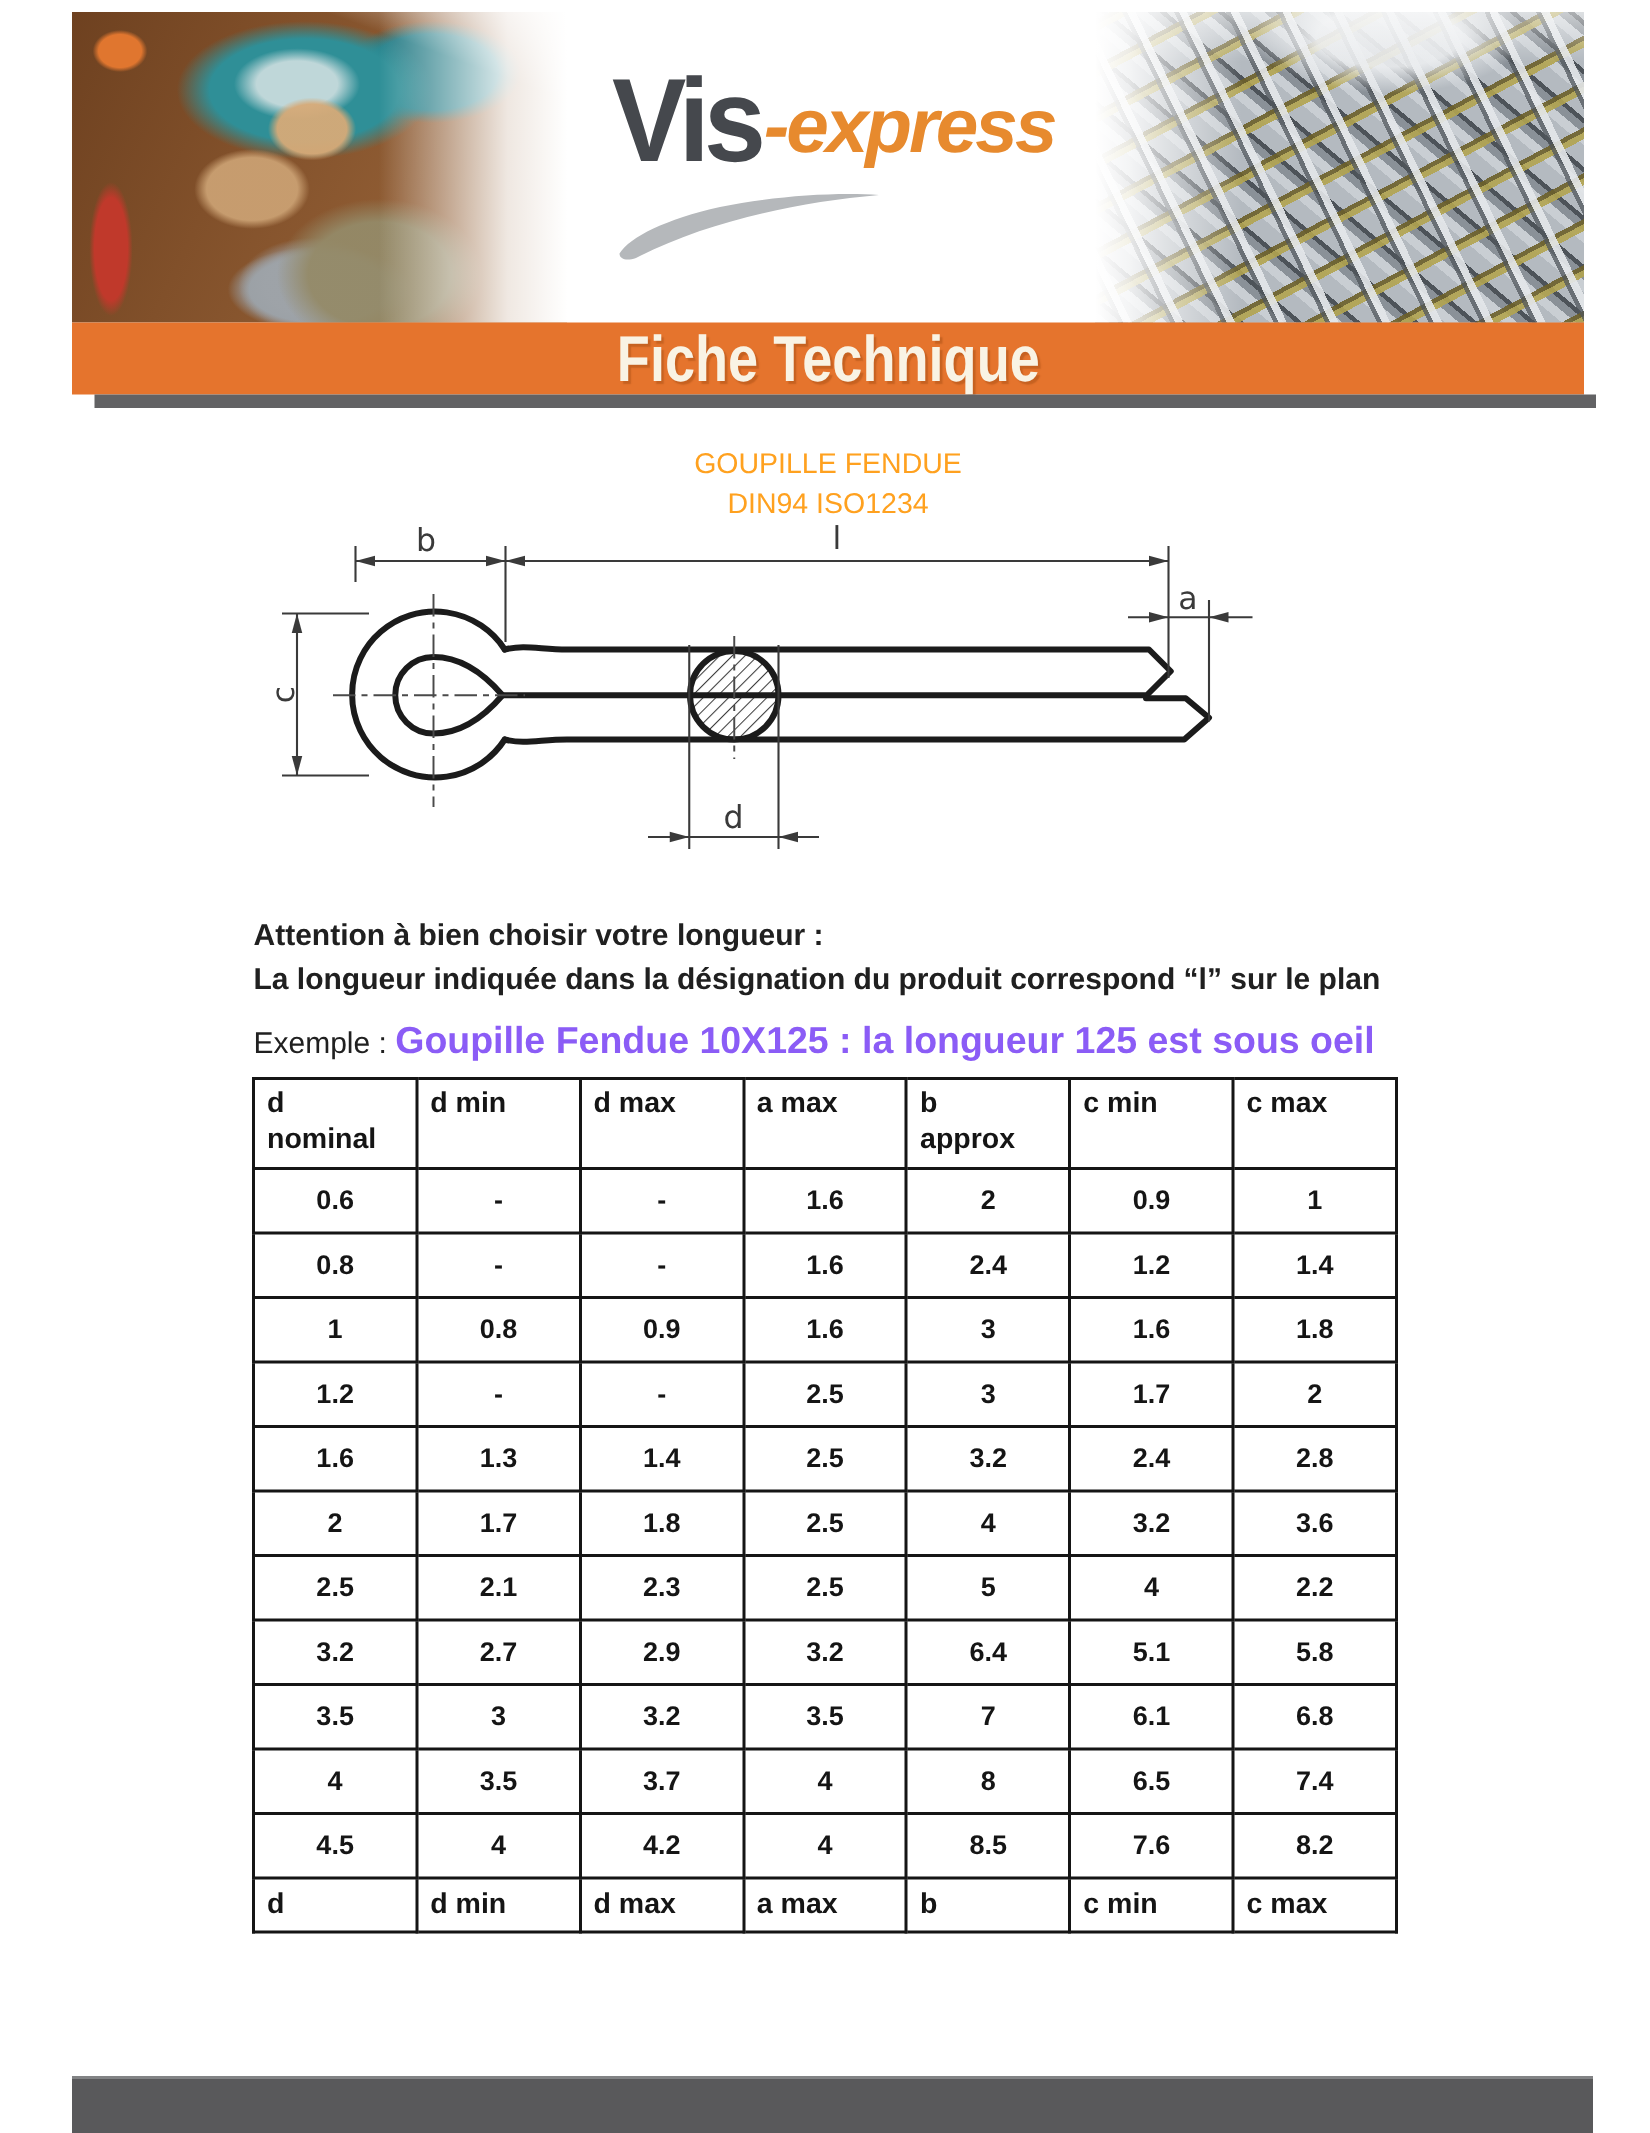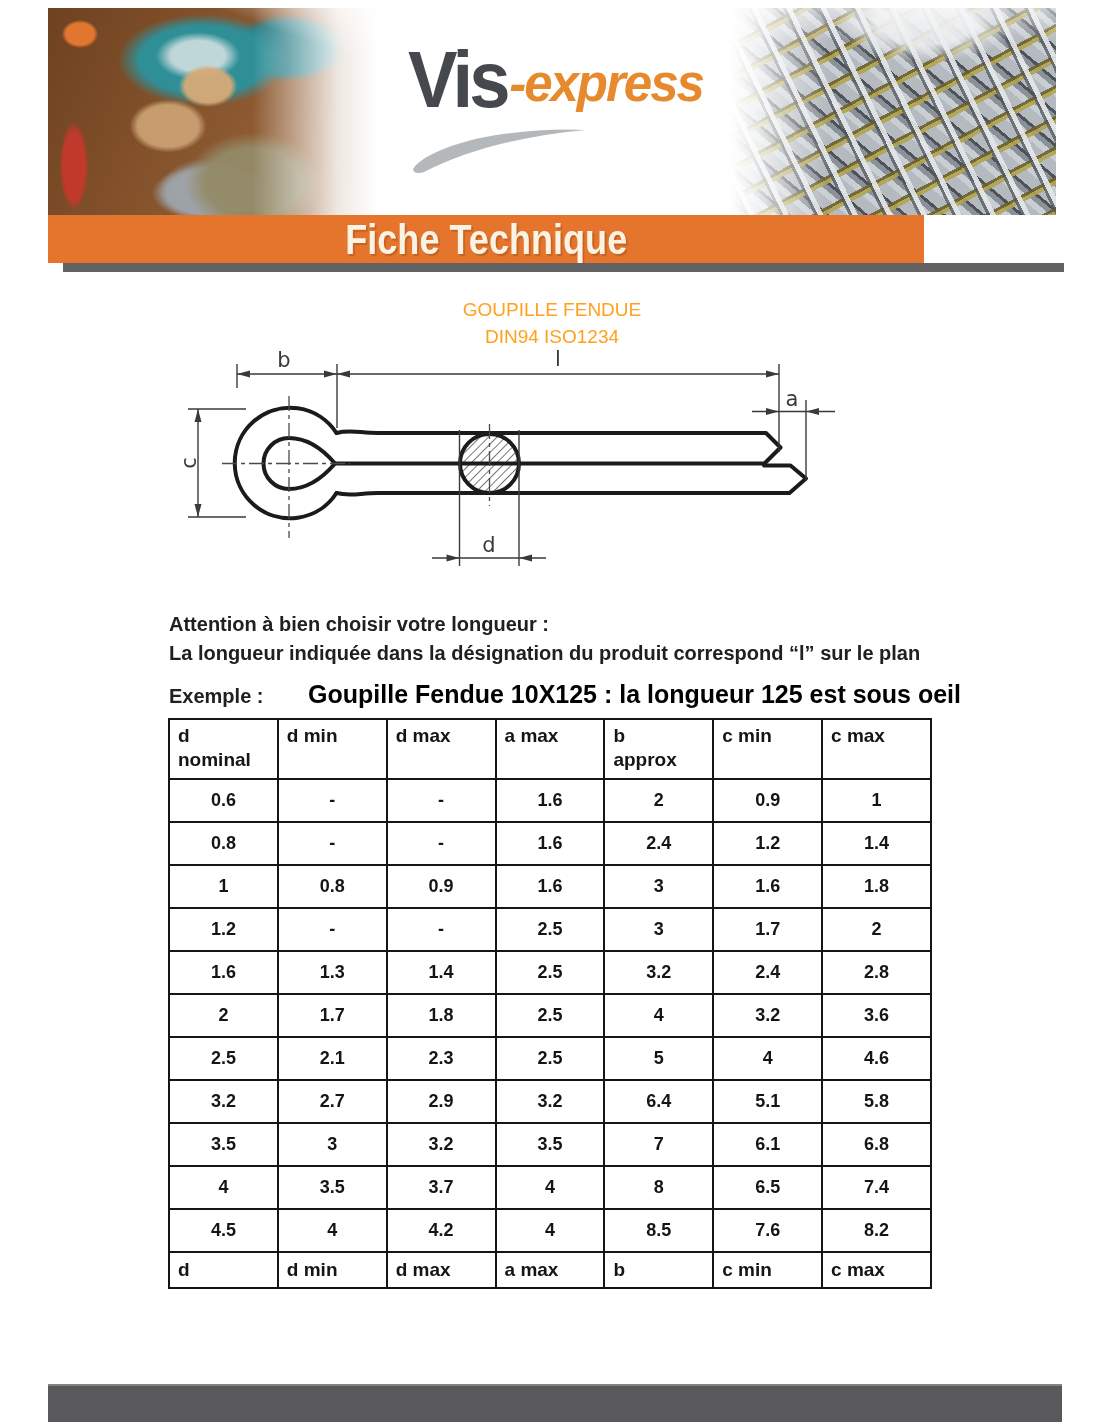--- a/index.html
+++ b/index.html
@@ -38,37 +38,37 @@
 
   
   #logo{position:absolute;left:408px;top:40px;width:300px;height:140px;white-space:nowrap;}
   #logo .vis{font-weight:bold;font-size:79px;line-height:79px;color:#45484d;letter-spacing:-4px;
              display:inline-block;transform:scaleX(.94);transform-origin:left top;}
   #logo .express{font-weight:bold;font-style:italic;font-size:51px;color:#e78a2e;letter-spacing:-2px;
              display:inline-block;position:relative;top:-6px;left:-4px;}
   #logo-swoosh{position:absolute;left:410px;top:126px;}
 
   
-  #banner{position:absolute;left:48px;top:215px;width:876px;height:48px;background:#e5742d;
+  #banner{position:absolute;left:48px;top:215px;width:1008px;height:48px;background:#e5742d;
           display:flex;align-items:center;justify-content:center;}
   #banner .txt{color:#f9f3e4;font-weight:bold;font-size:41px;letter-spacing:0px;
           display:inline-block;transform:scaleX(.88) scaleY(1.05);
           text-shadow:2px 2px 1px rgba(120,50,0,.28);}
   #banner-shadow{position:absolute;left:63px;top:263px;width:1001px;height:9px;background:#626264;}
 
   
   #doc-title{position:absolute;left:48px;top:296px;width:1008px;text-align:center;
              color:#ffa11f;font-weight:normal;font-size:19px;line-height:27px;}
 
   
   #notes{position:absolute;left:169px;top:610px;width:800px;color:#202020;
          font-weight:bold;font-size:20px;line-height:29px;}
   #example-line{position:absolute;left:169px;top:680px;width:820px;}
-  #example-line .pre{color:#202020;font-weight:bold;font-size:20px;}
-  #example-line .ex{color:#000000;font-weight:bold;font-size:25px;margin-left:39px;}
+  #example-line .pre{color:#202020;font-weight:normal;font-size:20px;}
+  #example-line .ex{color:#8b5cf6;font-weight:bold;font-size:25px;}
 
   
   #dims{position:absolute;left:168px;top:718px;width:764px;border-collapse:collapse;
         table-layout:fixed;font-weight:bold;color:#151515;}
   #dims th,#dims td{border:2px solid #151515;}
   #dims thead th{height:54px;text-align:left;vertical-align:top;padding:4px 0 0 8px;
         font-size:19px;line-height:24px;}
   #dims tbody td{height:39px;text-align:center;font-size:18px;}
   #dims tfoot td{height:32px;text-align:left;padding-left:8px;font-size:19px;}
 
@@ -254,21 +254,21 @@
           <td>3.2</td>
           <td>3.6</td>
       </tr>
       <tr>
         <td>2.5</td>
           <td>2.1</td>
           <td>2.3</td>
           <td>2.5</td>
           <td>5</td>
           <td>4</td>
-          <td>4.6</td>
+          <td>2.2</td>
       </tr>
       <tr>
         <td>3.2</td>
           <td>2.7</td>
           <td>2.9</td>
           <td>3.2</td>
           <td>6.4</td>
           <td>5.1</td>
           <td>5.8</td>
       </tr>

